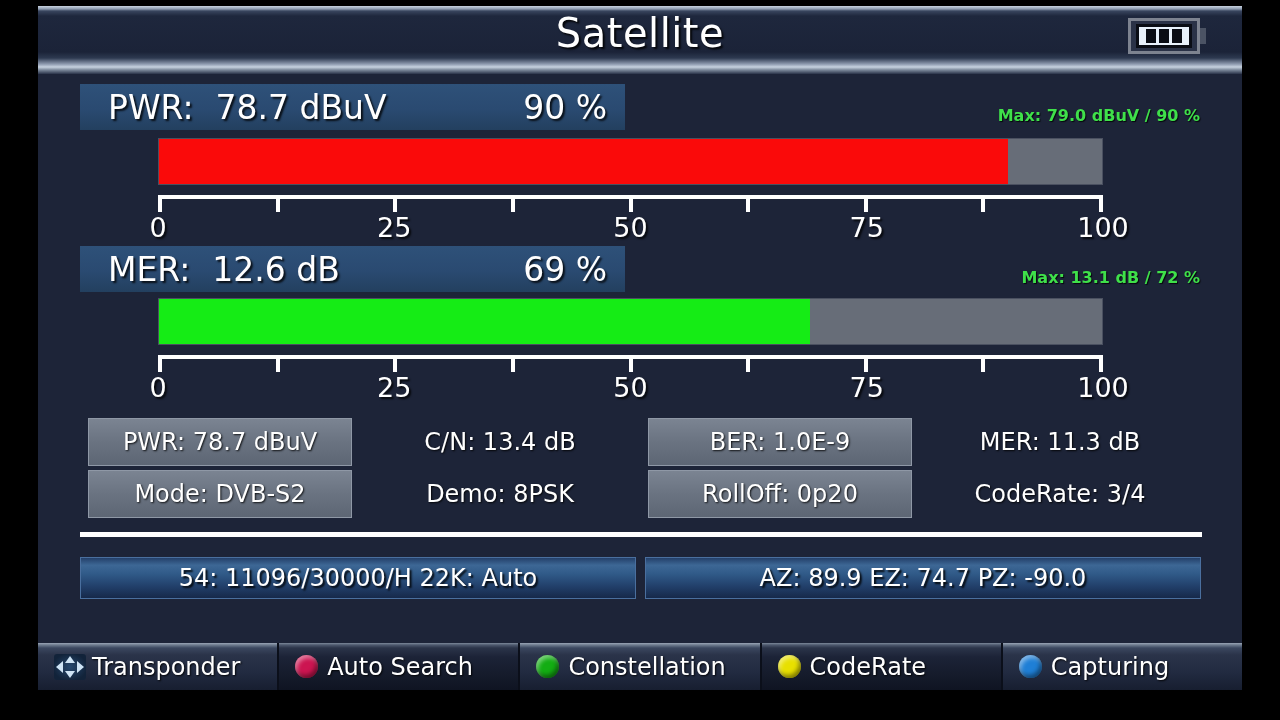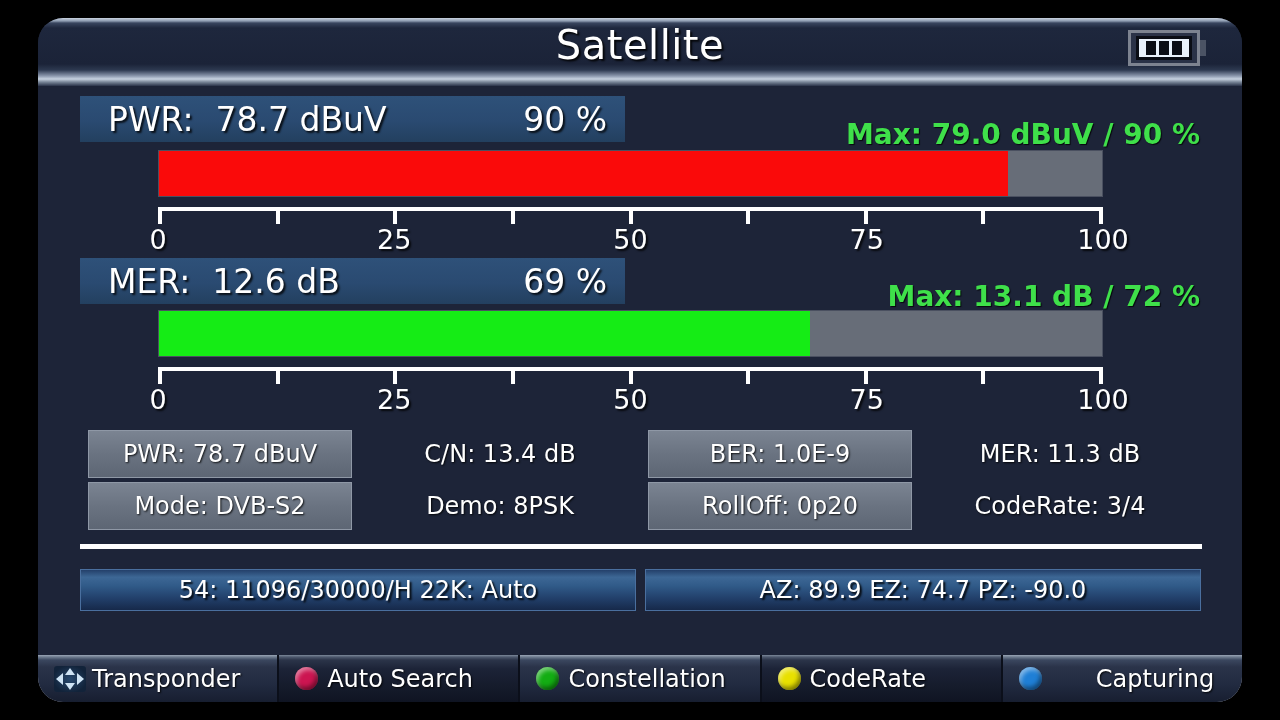--- a/index.html
+++ b/index.html
@@ -5,25 +5,24 @@
   * { box-sizing: border-box; margin: 0; padding: 0; }
   html, body {
     width: 1280px; height: 720px;
     background: #000;
     font-family: "DejaVu Sans", "Liberation Sans", sans-serif;
     overflow: hidden;
   }
 
   #screen {
     position: absolute;
-    left: 38px; top: 18px;
+    left: 38px; top: 6px;
     width: 1204px; height: 684px;
     background: #1d2438;
     overflow: hidden;
-    border-radius: 25px;
   }
 
   
   #titlebar {
     position: absolute; left: 0; top: 0;
     width: 100%; height: 68px;
     background: linear-gradient(to bottom,
         #c9d3e0 0px, #8d9bb0 3px, #39455e 5px,
         #1e273d 10px, #1b2338 46px, #2d3950 52px,
         #8d99ae 58px, #c7d2e0 61px, #7a8799 64px, #2a3349 68px);
@@ -74,21 +73,21 @@
     text-shadow: 2px 2px 2px rgba(0,0,0,0.8);
     margin-left: 22px; white-space: nowrap;
   }
   .meter-pct {
     font-size: 33px; font-weight: 400;
     text-shadow: 2px 2px 2px rgba(0,0,0,0.8);
     position: absolute; right: 18px; white-space: nowrap;
   }
   .meter-max {
     position: absolute;
-    font-size: 28px; font-weight: bold;
+    font-size: 16px; font-weight: bold;
     color: #3fe04a;
     text-shadow: 1px 1px 1px rgba(0,0,0,0.8);
     white-space: nowrap;
     text-align: right;
   }
 
   .bar-track {
     position: absolute;
     height: 47px;
     background: #676d78;
@@ -172,21 +171,21 @@
     padding-left: 16px;
     color: #ffffff; font-size: 24px;
     text-shadow: 1px 1px 2px rgba(0,0,0,0.9);
     background: linear-gradient(to bottom,
        #9aa6b6 0px, #6d7b8e 2px, #3b475f 5px,
        #2a3349 12px, #212a40 30px, #171e30 47px);
     border-right: 2px solid #0b0f1a;
     white-space: nowrap;
     overflow: hidden;
   }
-  .tb-btn:last-child { border-right: none; gap: 45px; }
+  .tb-btn:last-child { border-right: none; }
   .tb-btn.dark {
     background: linear-gradient(to bottom,
        #7d899a 0px, #4d586d 2px, #2b3449 5px,
        #1c2337 14px, #151b2b 32px, #0f1422 47px);
   }
   .tb-dot {
     width: 23px; height: 23px; border-radius: 50%;
     margin-right: 9px; flex: 0 0 auto;
     box-shadow: inset -2px -3px 4px rgba(0,0,0,0.45),
                 inset 2px 3px 4px rgba(255,255,255,0.45);

